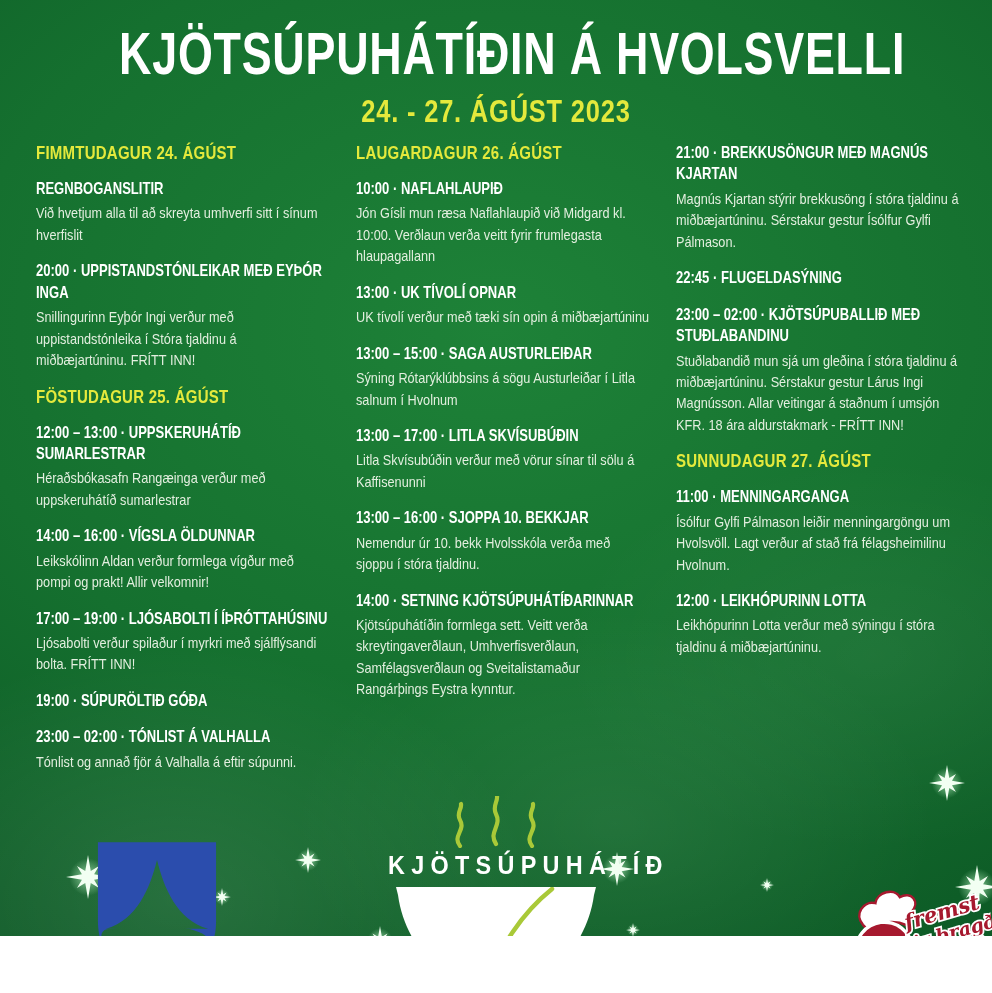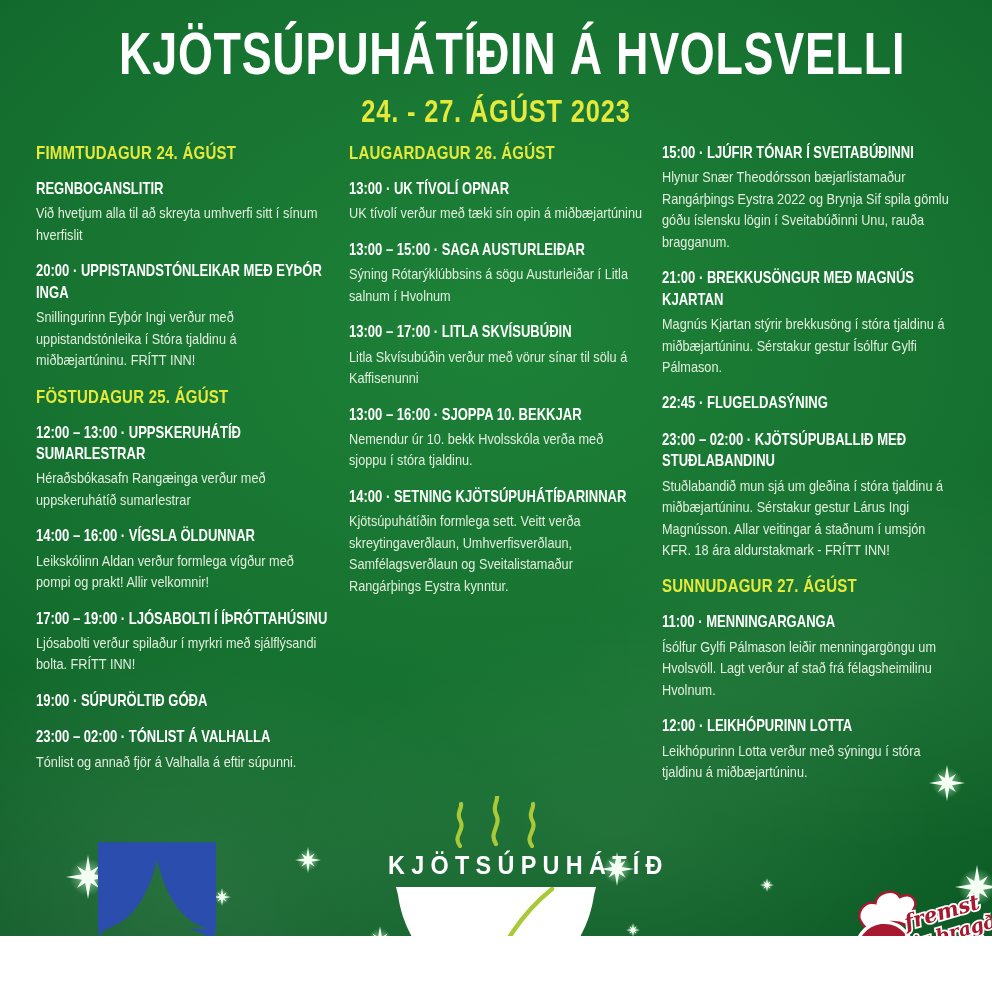--- a/index.html
+++ b/index.html
@@ -19,21 +19,21 @@
     font-size:59px;font-weight:bold;letter-spacing:1px;line-height:1.05;margin:0;
     transform:scaleX(0.76);transform-origin:50% 50%;white-space:nowrap;color:#ffffff;
   }
   .subtitle{
     font-size:31px;font-weight:bold;letter-spacing:1px;margin:8px 0 0;
     transform:scaleX(0.82);transform-origin:50% 50%;white-space:nowrap;color:#e4e93c;
   }
   
   .sched{
     position:absolute;top:142px;left:36px;width:920px;
-    display:grid;grid-template-columns:294px 294px 294px;column-gap:19px;
+    display:grid;grid-template-columns:294px 294px 294px;column-gap:26px;
   }
   .day-header{
     font-size:19px;font-weight:bold;color:#e4e93c;letter-spacing:0.3px;
     width:126%;transform:scaleX(0.79);transform-origin:0 50%;
     margin:0 0 14px 0;white-space:nowrap;
   }
   .section{margin-bottom:10px;}
   .section + .section .day-header{margin-top:14px;}
   .event{margin-bottom:15px;}
   .ev-title{
@@ -117,20 +117,24 @@
           <div class="event">
             <div class="ev-title">23:00 – 02:00 · TÓNLIST Á VALHALLA</div>
             <div class="ev-desc">Tónlist og annað fjör á Valhalla á eftir súpunni.</div>
           </div>
         </div>
       </div>
       <div class="col">
         <div class="section">
           <div class="day-header">LAUGARDAGUR 26. ÁGÚST</div>
           <div class="event">
+            <div class="ev-title">10:00 · NAFLAHLAUPIÐ</div>
+            <div class="ev-desc">Jón Gísli mun ræsa Naflahlaupið við Midgard kl. 10:00. Verðlaun verða veitt fyrir frumlegasta hlaupagallann</div>
+          </div>
+          <div class="event">
             <div class="ev-title">13:00 · UK TÍVOLÍ OPNAR</div>
             <div class="ev-desc">UK tívolí verður með tæki sín opin á miðbæjartúninu</div>
           </div>
           <div class="event">
             <div class="ev-title">13:00 – 15:00 · SAGA AUSTURLEIÐAR</div>
             <div class="ev-desc">Sýning Rótarýklúbbsins á sögu Austurleiðar í Litla salnum í Hvolnum</div>
           </div>
           <div class="event">
             <div class="ev-title">13:00 – 17:00 · LITLA SKVÍSUBÚÐIN</div>
             <div class="ev-desc">Litla Skvísubúðin verður með vörur sínar til sölu á Kaffisenunni</div>
@@ -140,24 +144,20 @@
             <div class="ev-desc">Nemendur úr 10. bekk Hvolsskóla verða með sjoppu í stóra tjaldinu.</div>
           </div>
           <div class="event">
             <div class="ev-title">14:00 · SETNING KJÖTSÚPUHÁTÍÐARINNAR</div>
             <div class="ev-desc">Kjötsúpuhátíðin formlega sett. Veitt verða skreytingaverðlaun, Umhverfisverðlaun, Samfélagsverðlaun og Sveitalistamaður Rangárþings Eystra kynntur.</div>
           </div>
         </div>
       </div>
       <div class="col">
         <div class="section">
-          <div class="event">
-            <div class="ev-title">15:00 · LJÚFIR TÓNAR Í SVEITABÚÐINNI</div>
-            <div class="ev-desc">Hlynur Snær Theodórsson bæjarlistamaður Rangárþings Eystra 2022 og Brynja Sif spila gömlu góðu íslensku lögin í Sveitabúðinni Unu, rauða bragganum.</div>
-          </div>
           <div class="event">
             <div class="ev-title">21:00 · BREKKUSÖNGUR MEÐ MAGNÚS KJARTAN</div>
             <div class="ev-desc">Magnús Kjartan stýrir brekkusöng í stóra tjaldinu á miðbæjartúninu. Sérstakur gestur Ísólfur Gylfi Pálmason.</div>
           </div>
           <div class="event">
             <div class="ev-title">22:45 · FLUGELDASÝNING</div>
           </div>
           <div class="event">
             <div class="ev-title">23:00 – 02:00 · KJÖTSÚPUBALLIÐ MEÐ STUÐLABANDINU</div>
             <div class="ev-desc">Stuðlabandið mun sjá um gleðina í stóra tjaldinu á miðbæjartúninu. Sérstakur gestur Lárus Ingi Magnússon. Allar veitingar á staðnum í umsjón KFR. 18 ára aldurstakmark - FRÍTT INN!</div>

